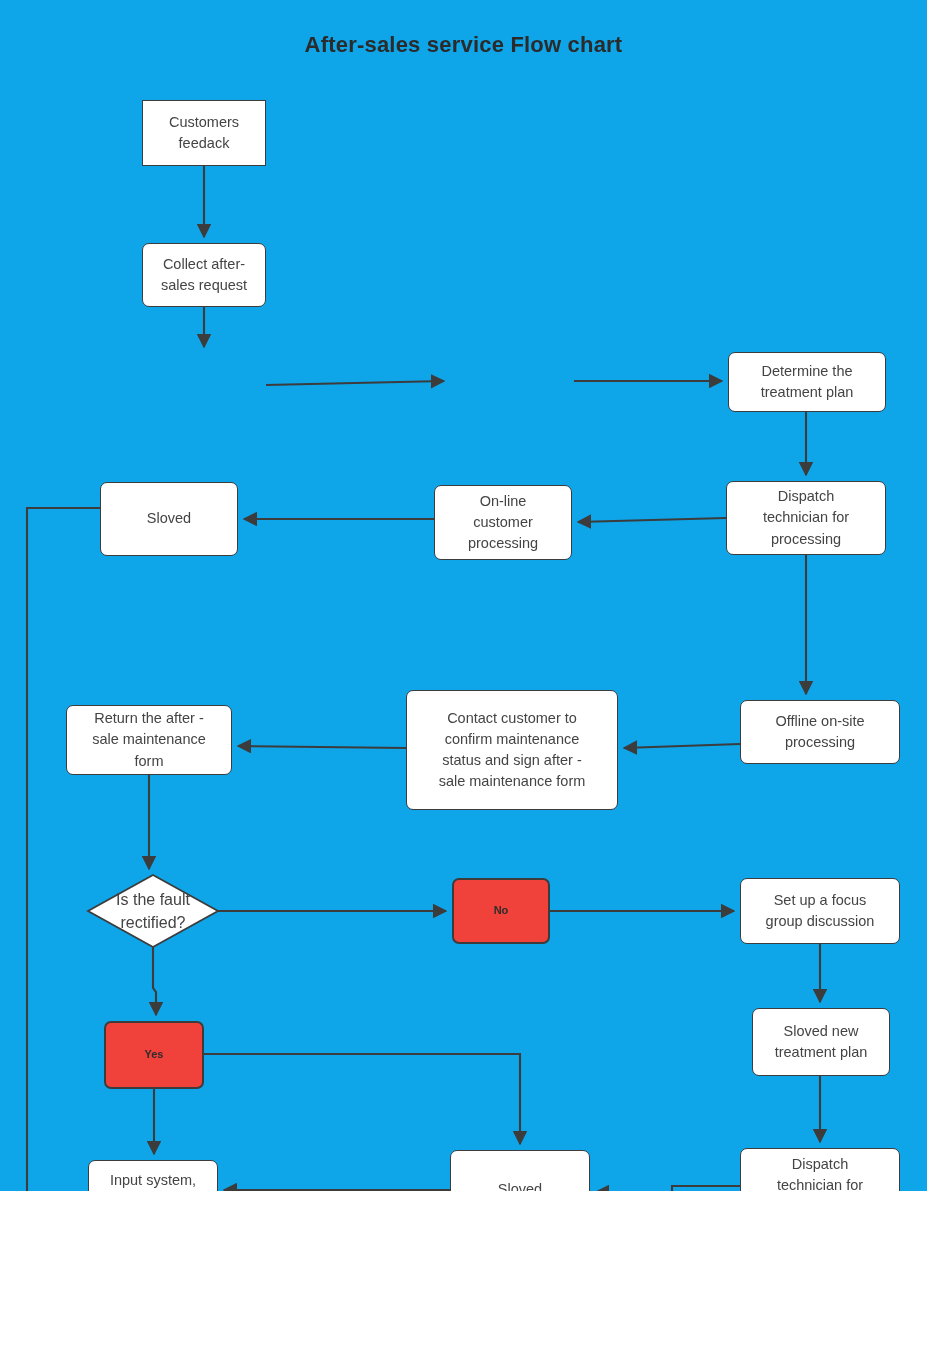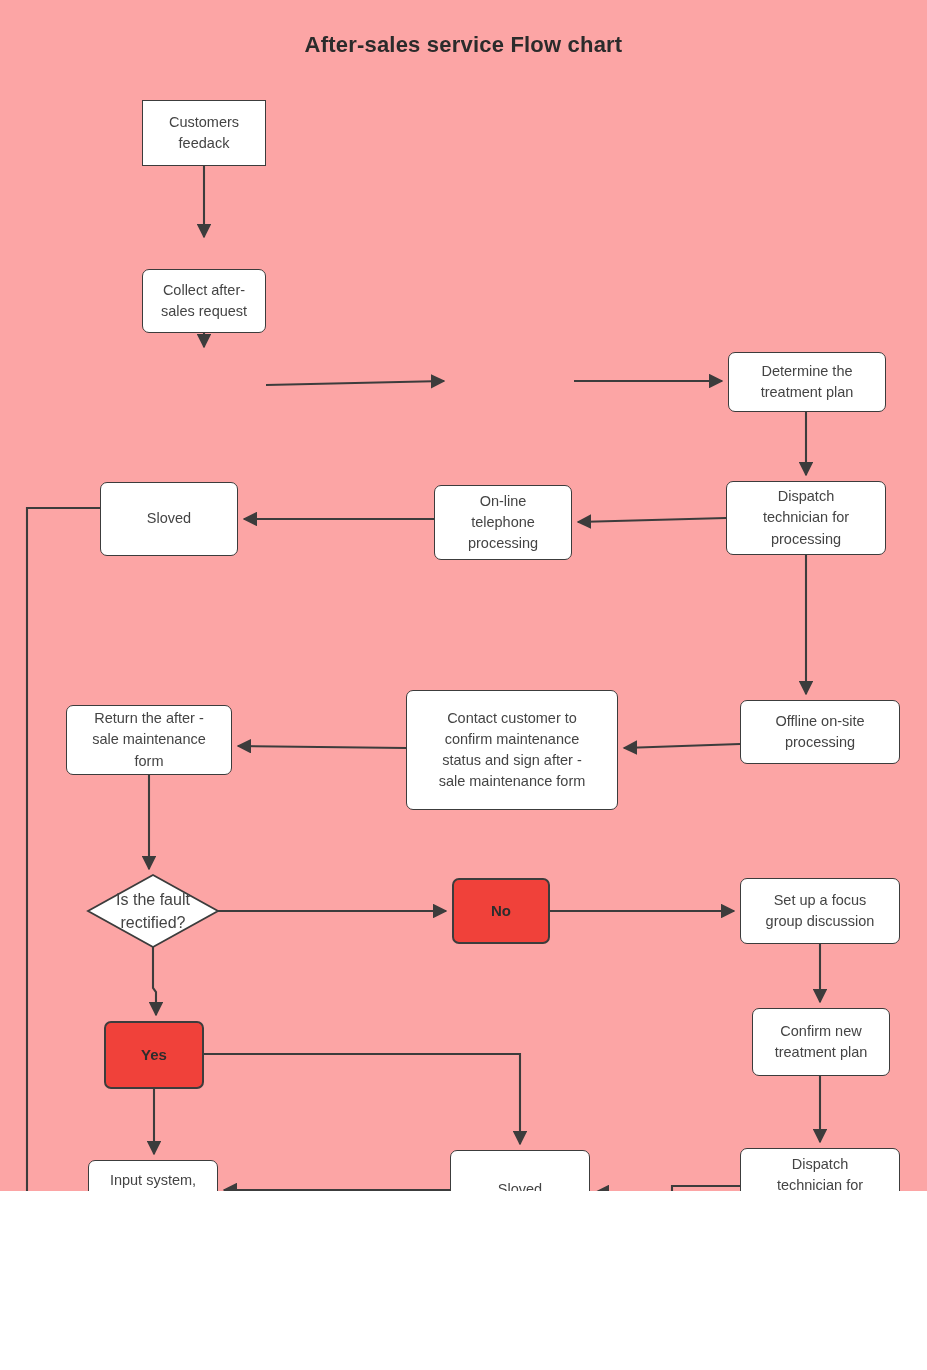--- a/index.html
+++ b/index.html
@@ -8,21 +8,21 @@
     background: #ffffff;
   }
   body {
     font-family: "Liberation Sans", sans-serif;
     color: #3a3a3a;
   }
   #canvas {
     position: relative;
     width: 927px;
     height: 1191px;
-    background: #fca5a5;
+    background: #0ea5e9;
     overflow: hidden;
   }
   #flow-svg {
     position: absolute;
     left: 0;
     top: 0;
     width: 927px;
     height: 1370px;
   }
   .chart-title {
@@ -52,21 +52,21 @@
     white-space: pre-line;
   }
   .node.rounded { border-radius: 7px; }
   .node.sharp   { border-radius: 0; }
   .node.red {
     background: #f0413a;
     border: 2px solid #3c3c3c;
     border-radius: 7px;
     color: #2d2d2d;
     font-weight: bold;
-    font-size: 15px;
+    font-size: 11px;
   }
   .node.diamond-label {
     border: none;
     background: transparent;
     font-size: 16px;
     color: #444444;
     padding: 0;
   }
 </style>
 </head>
@@ -128,34 +128,34 @@
 
       <path d="M 100 508 L 27 508 L 27 1318 L 82 1318" marker-end="url(#arrow)"></path>
 
       <polygon points="153,875 218,911 153,947 88,911" fill="#ffffff" stroke="#3c3c3c" stroke-width="1.8"></polygon>
     </g>
   </svg>
 
   <div class="node sharp" style="left:142px; top:100px; width:124px; height:66px;">Customers
 feedack</div>
 
-  <div class="node rounded" style="left:142px; top:243px; width:124px; height:64px;margin-top:26px;">Collect after-
+  <div class="node rounded" style="left:142px; top:243px; width:124px; height:64px;">Collect after-
 sales request</div>
 
 
 
   <div class="node rounded" style="left:728px; top:352px; width:158px; height:60px;">Determine the
 treatment plan</div>
 
   <div class="node rounded" style="left:726px; top:481px; width:160px; height:74px;">Dispatch
 technician for
 processing</div>
 
   <div class="node rounded" style="left:434px; top:485px; width:138px; height:75px;">On-line
-telephone
+customer
 processing</div>
 
   <div class="node rounded" style="left:100px; top:482px; width:138px; height:74px;">Sloved</div>
 
   <div class="node rounded" style="left:740px; top:700px; width:160px; height:64px;">Offline on-site
 processing</div>
 
   <div class="node rounded" style="left:406px; top:690px; width:212px; height:120px;">Contact customer to
 confirm maintenance
 status and sign after -
@@ -166,21 +166,21 @@
 form</div>
 
   <div class="node diamond-label" style="left:88px; top:875px; width:130px; height:72px;">Is the fault
 rectified?</div>
 
   <div class="node red" style="left:452px; top:878px; width:98px; height:66px;">No</div>
 
   <div class="node rounded" style="left:740px; top:878px; width:160px; height:66px;">Set up a focus
 group discussion</div>
 
-  <div class="node rounded" style="left:752px; top:1008px; width:138px; height:68px;">Confirm new
+  <div class="node rounded" style="left:752px; top:1008px; width:138px; height:68px;">Sloved new
 treatment plan</div>
 
   <div class="node red" style="left:104px; top:1021px; width:100px; height:68px;text-align:center;">Yes</div>
 
   <div class="node rounded" style="left:740px; top:1148px; width:160px; height:76px;">Dispatch
 technician for
 processing</div>
 
   <div class="node rounded" style="left:450px; top:1150px; width:140px; height:80px;">Sloved</div>
 

